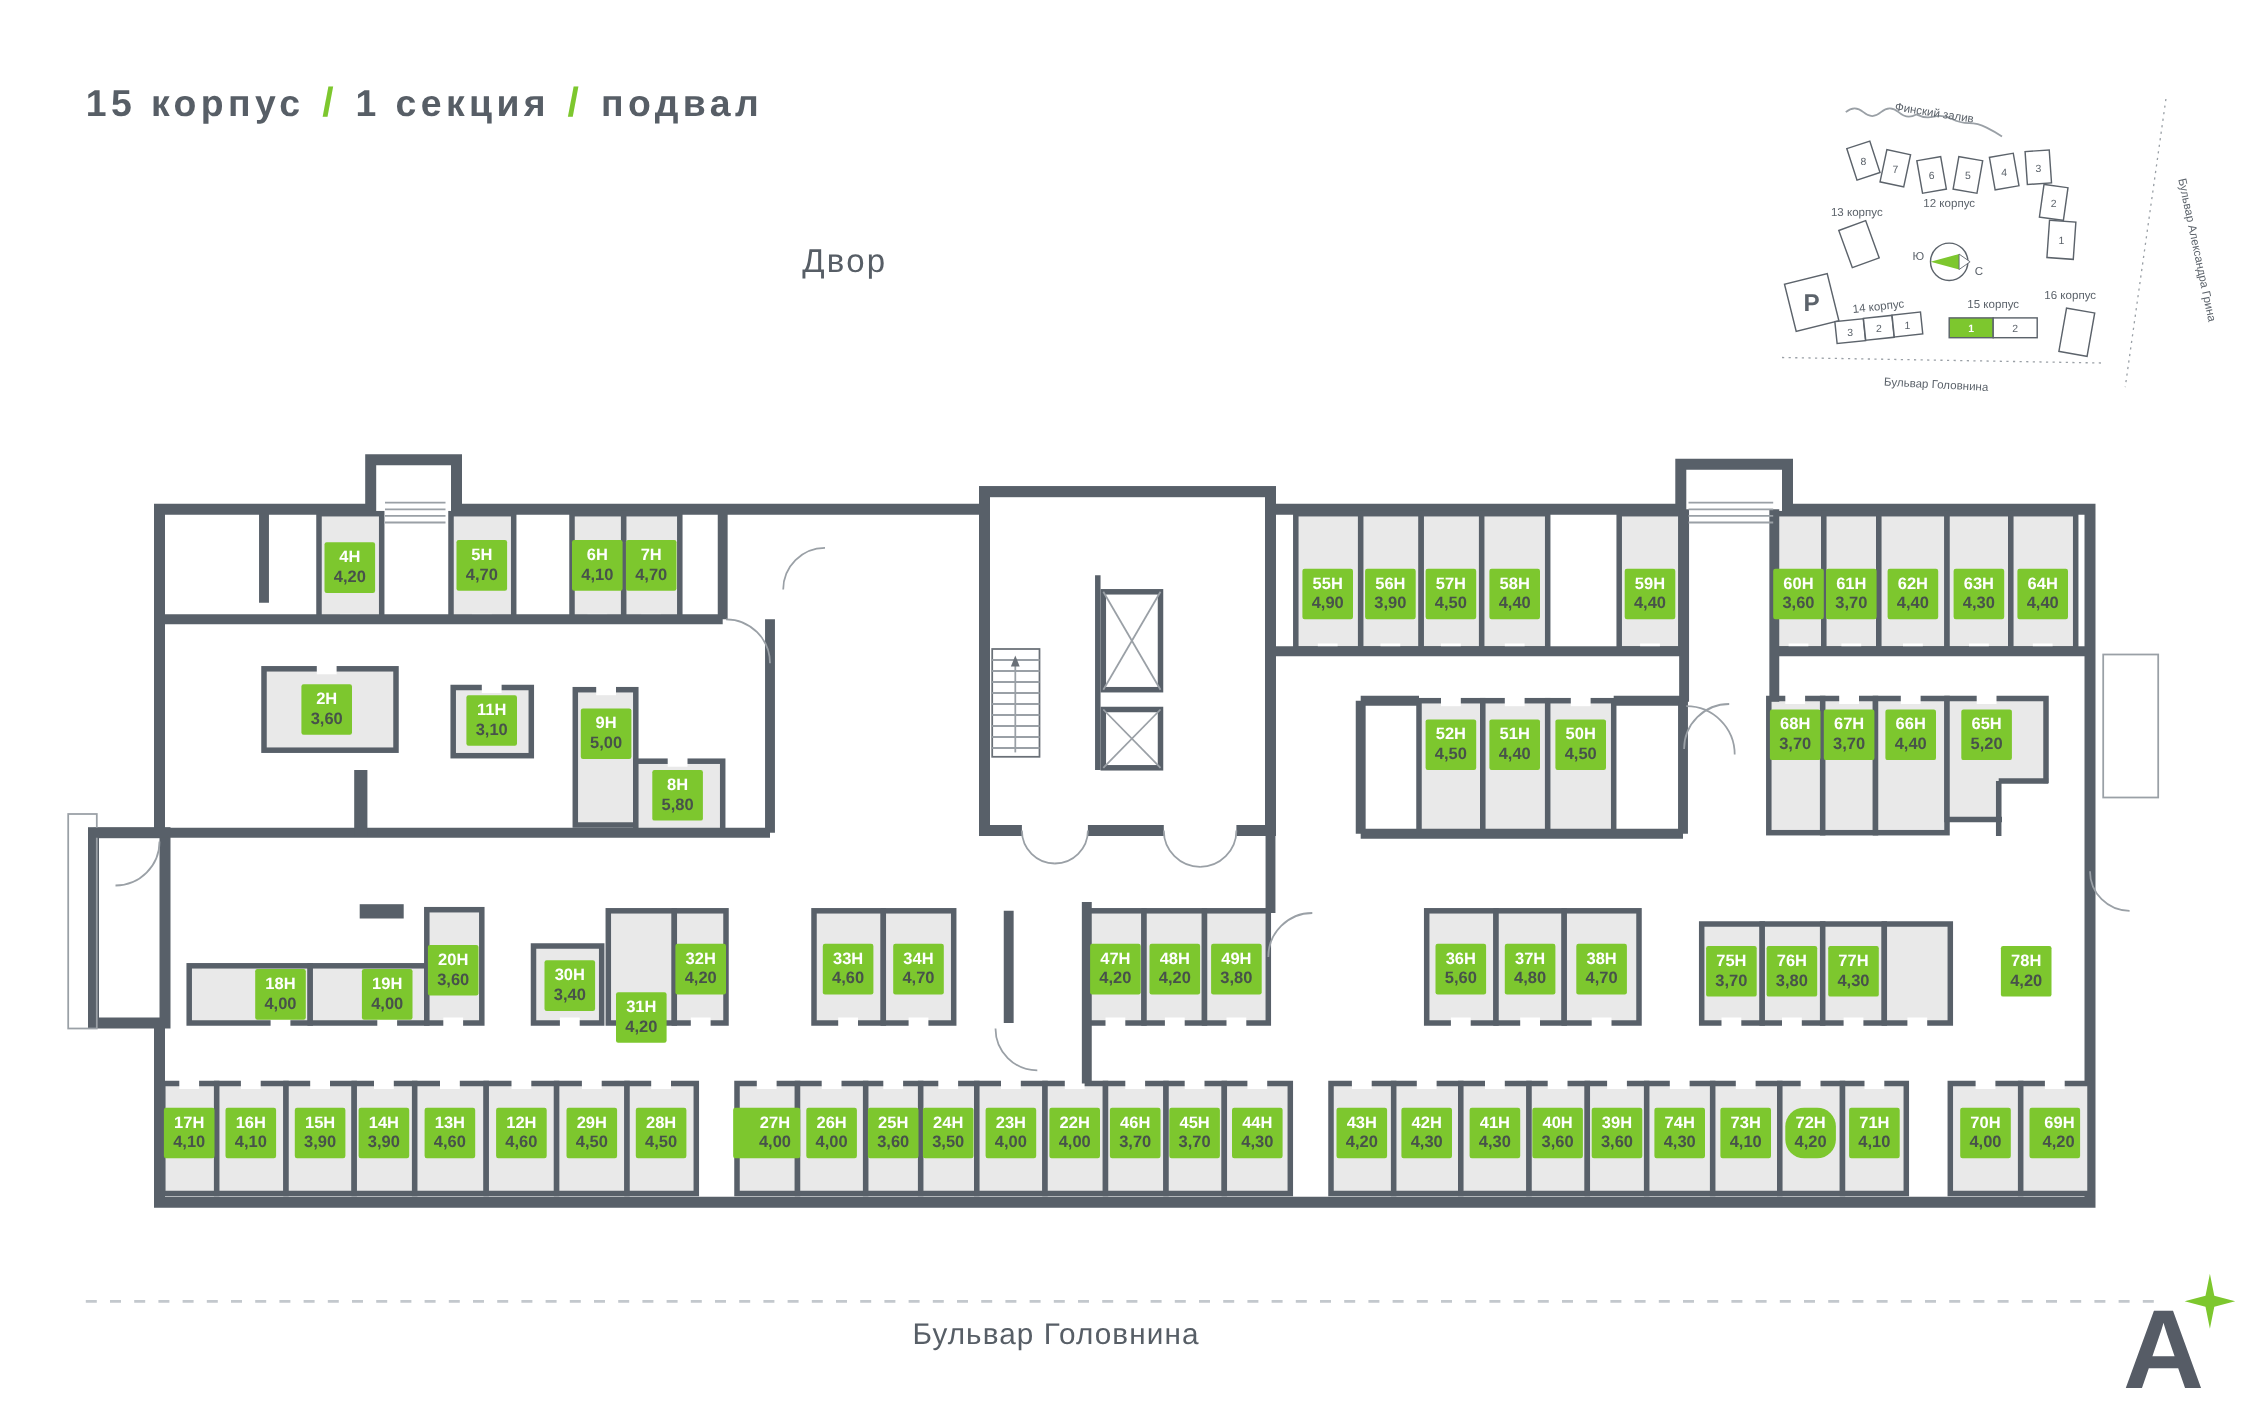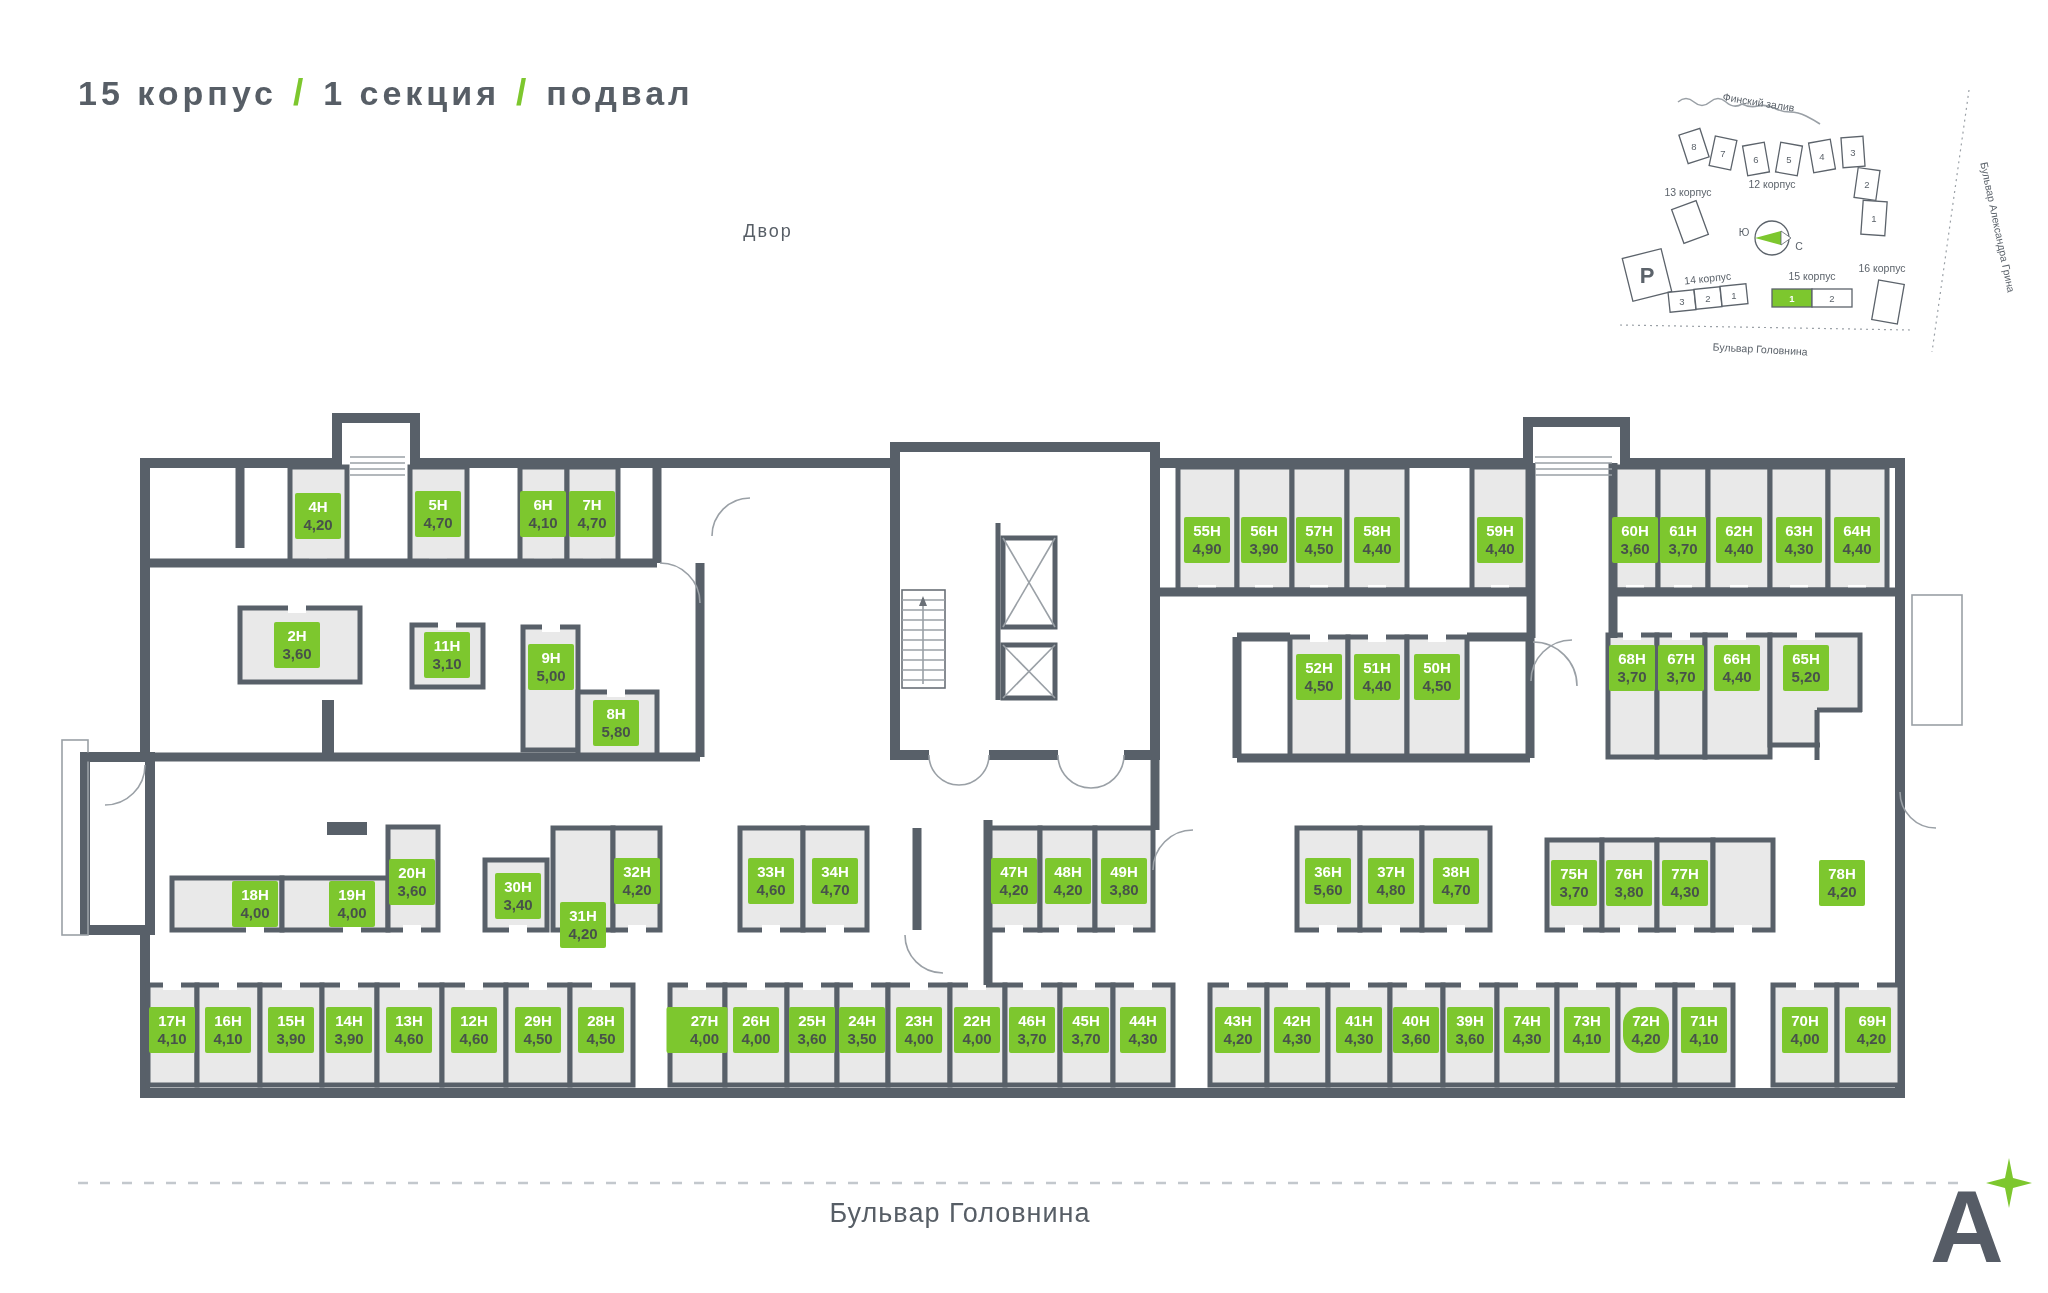--- a/index.html
+++ b/index.html
@@ -8,21 +8,21 @@
   svg{position:absolute;left:0;top:0;}
   svg text{font-family:"Liberation Sans",sans-serif;}
 
   
   .title{position:absolute;left:78px;top:72px;font-size:34px;font-weight:700;
          letter-spacing:4px;color:#575e66;white-space:nowrap;}
   .title .slash{color:#7dc72e;font-weight:700;font-size:37px;margin:0 16px;}
 
   
   .yard{position:absolute;left:768px;top:221px;transform:translateX(-50%);
-        font-size:18px;letter-spacing:2px;color:#575e66;}
+        font-size:30px;letter-spacing:2px;color:#575e66;}
   .street-bottom{position:absolute;left:960px;top:1198px;transform:translateX(-50%);
         font-size:27px;letter-spacing:1px;color:#575e66;}
 
   
   .outline{fill:#ffffff;stroke:#586069;stroke-width:10;stroke-linejoin:miter;}
   .room{fill:#e9e9e9;stroke:#586069;stroke-width:5;}
   .gap{fill:#ffffff;}
   .w{stroke:#586069;stroke-width:9;fill:none;}
   .w5{stroke:#586069;stroke-width:5;fill:none;}
   .thin{stroke:#9aa0a6;stroke-width:1.6;fill:none;}

